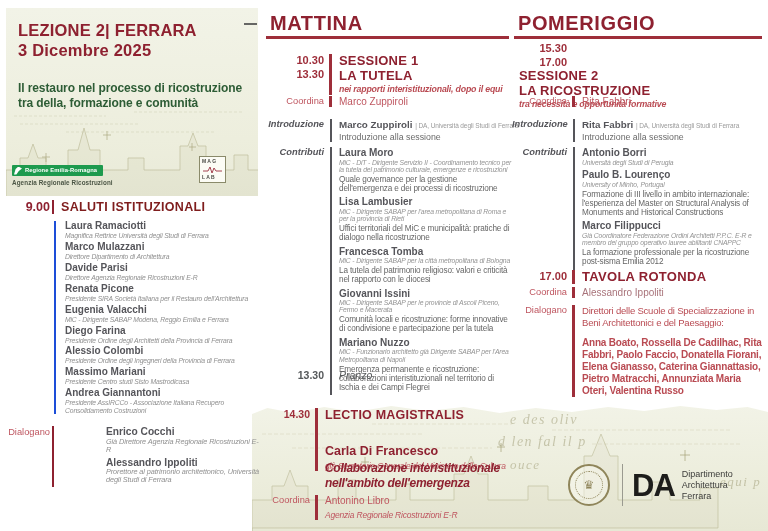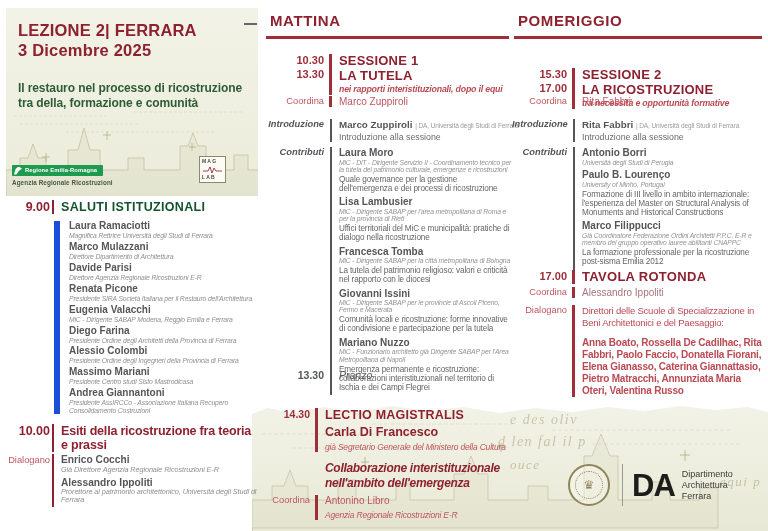--- a/index.html
+++ b/index.html
@@ -25,21 +25,21 @@
   .col-mid{left:262px;top:12px;width:254px;height:519px;}
   .col-right{left:512px;top:12px;width:256px;height:519px;}
   .block{position:absolute;left:0;right:4px;display:flex;align-items:stretch;}
   .lbl-col{flex:none;text-align:right;}
   .col-mid .lbl-col{width:62px;}
   .col-right .lbl-col{width:55px;}
   .vbar{flex:none;width:3px;background:#9e2e3a;margin-left:5px;}
   .vbar.gray{width:2px;background:#55555a;margin-left:6px;}
   .bcontent{flex:1;padding-left:7px;min-width:0;}
 
-  .day-head{position:absolute;top:0;font-size:15px;font-weight:bold;color:#8e2130;letter-spacing:.6px;}
+  .day-head{position:absolute;top:0;font-size:20px;font-weight:bold;color:#8e2130;letter-spacing:.6px;}
   .rule{position:absolute;top:24px;height:2.5px;background:#9e2e3a;}
 
   .s-time{font-size:11px;line-height:13.5px;font-weight:bold;color:#9e2e3a;}
   .s-title{font-size:13px;line-height:14.5px;font-weight:bold;color:#8e2130;letter-spacing:.2px;}
   .s-sub{font-size:8.8px;line-height:10.5px;font-weight:bold;font-style:italic;color:#b94a52;letter-spacing:-.2px;margin-top:1px;}
   .rlabel{font-size:9.3px;color:#bf5660;line-height:11px;}
   .rname{font-size:10px;color:#bf5660;line-height:11px;}
   .glabel{font-size:9.3px;color:#55555a;font-weight:bold;font-style:italic;line-height:11px;}
 
   .i-name{font-size:9.8px;font-weight:bold;color:#55555a;white-space:nowrap;line-height:11px;}
@@ -64,41 +64,41 @@
   .reg-agency{font-size:6.3px;font-weight:bold;color:#4b5545;margin-top:2.5px;letter-spacing:.1px;}
   .mag{position:absolute;left:187px;top:0;width:27px;height:27px;border:1px solid #8a8a6a;background:#fcfcf5;
     display:flex;flex-direction:column;justify-content:space-between;padding:2px 2px;box-sizing:border-box;}
   .mag-row{display:flex;justify-content:space-between;font-size:5px;font-weight:bold;color:#4a4a44;line-height:5px;}
   .mag svg{display:block;margin:0 auto;}
 
   .saluti{position:absolute;left:0;top:200px;width:262px;}
   .sec-head{display:flex;align-items:stretch;}
   .sec-time{flex:none;width:50px;text-align:right;color:#8e2130;font-weight:bold;font-size:12.5px;line-height:14px;}
   .sec-bar{flex:none;width:2px;background:#8e2130;margin:0 0 0 2px;}
-  .sec-title{padding-left:7px;color:#14532d;font-weight:bold;font-size:12.5px;line-height:14px;letter-spacing:.3px;}
-  .people-list{margin:7px 0 0 54px;border-left:6px solid #1d4ed8;padding-left:9px;width:196px;}
+  .sec-title{padding-left:7px;color:#7f1d1d;font-weight:bold;font-size:12.5px;line-height:14px;letter-spacing:.3px;}
+  .people-list{margin:7px 0 0 54px;border-left:2px solid #1d4ed8;padding-left:9px;width:196px;}
   .person{margin-bottom:2.5px;}
   .p-name{font-size:10px;font-weight:bold;color:#55555a;line-height:10.5px;}
   .p-role{font-size:6.8px;font-style:italic;color:#8f8f8f;line-height:7.4px;letter-spacing:-.15px;margin-top:.5px;}
 
   .esiti{position:absolute;left:0;top:424px;width:262px;}
   .esiti-title{padding-left:7px;color:#8e2130;font-weight:bold;font-size:12.5px;line-height:14px;letter-spacing:-.2px;width:200px;}
   .esiti-row2{display:flex;align-items:stretch;margin-top:2px;}
   .esiti-lbl{flex:none;width:50px;text-align:right;font-size:9.3px;color:#bf5660;line-height:11px;padding-top:1px;}
   .esiti-bar{flex:none;width:2px;background:#8e2130;margin-left:2px;}
-  .esiti-people{padding-left:7px;}
+  .esiti-people{padding-left:7px;margin-left:45px;}
   .e-name{font-size:10.2px;font-weight:bold;color:#55555a;line-height:11px;}
   .e-role{font-size:7.3px;font-style:italic;color:#8f8f8f;line-height:8px;letter-spacing:-.1px;margin:.5px 0 3px;}
 
   
   .pranzo-time{font-size:10.5px;font-weight:bold;color:#55585a;line-height:12px;}
   .pranzo-lbl{font-size:10.5px;font-style:italic;color:#55585a;line-height:12px;}
   .lect-time{font-size:10.5px;font-weight:bold;color:#9e2e3a;line-height:13px;}
   .lect-title{font-size:12.5px;font-weight:bold;color:#8e2130;line-height:14px;letter-spacing:.2px;}
-  .lect-speaker{font-size:12.5px;font-weight:bold;color:#8e2130;line-height:14px;margin-top:3px;}
+  .lect-speaker{font-size:12.5px;font-weight:bold;color:#8e2130;line-height:14px;margin-top:22px;}
   .lect-role{font-size:8.5px;font-style:italic;color:#bf5660;line-height:10px;margin-top:3px;white-space:nowrap;letter-spacing:-.2px;}
   .lect-talk{position:absolute;font-size:12px;font-weight:bold;font-style:italic;color:#8e2130;line-height:14.5px;letter-spacing:-.3px;}
   .col-mid .lbl-col.narrow{width:48px;}
 
   
   .tv-title{font-size:13px;font-weight:bold;color:#8e2130;line-height:14px;letter-spacing:.3px;}
   .tv-coord-name{font-size:10px;color:#a8737a;line-height:11px;}
   .tv-intro{font-size:9.5px;color:#b94a52;line-height:11.5px;letter-spacing:-.2px;}
   .tv-names{font-size:10px;font-weight:bold;color:#b94a52;line-height:12px;letter-spacing:-.2px;margin-top:9px;}
 
@@ -202,25 +202,20 @@
           <div class="p-role">Presidente Centro studi Sisto Mastrodicasa</div>
         </div>
         <div class="person">
           <div class="p-name">Andrea Giannantoni</div>
           <div class="p-role">Presidente AssIRCCo - Associazione Italiana Recupero Consolidamento Costruzioni</div>
         </div>
       </div>
     </div>
 
     <div class="esiti">
-      <div class="sec-head">
-        <div class="sec-time">10.00</div>
-        <div class="sec-bar"></div>
-        <div class="esiti-title">Esiti della ricostruzione fra teoria e prassi</div>
-      </div>
       <div class="esiti-row2">
         <div class="esiti-lbl">Dialogano</div>
         <div class="esiti-bar"></div>
         <div class="esiti-people">
           <div>
             <div class="e-name">Enrico Cocchi</div>
             <div class="e-role">Già Direttore Agenzia Regionale Ricostruzioni E-R</div>
           </div>
           <div>
             <div class="e-name">Alessandro Ippoliti</div>
@@ -316,21 +311,21 @@
         <div class="rname">Antonino Libro</div>
         <div class="lect-role" style="margin-top:4px;">Agenzia Regionale Ricostruzioni E-R</div>
       </div>
     </div>
   </div>
 
   <div class="col col-right">
     <div class="day-head" style="left:6px;">POMERIGGIO</div>
     <div class="rule" style="left:2px;right:6px;"></div>
 
-    <div class="block" style="top:56px;">
+    <div class="block" style="top:30px;flex-direction:column;">
       <div class="lbl-col">
         <div class="s-time">15.30</div>
         <div class="s-time">17.00</div>
       </div>
       <div class="vbar"></div>
       <div class="bcontent">
         <div class="s-title">SESSIONE 2</div>
         <div class="s-title">LA RICOSTRUZIONE</div>
         <div class="s-sub">tra necessità e opportunità formative</div>
       </div>

